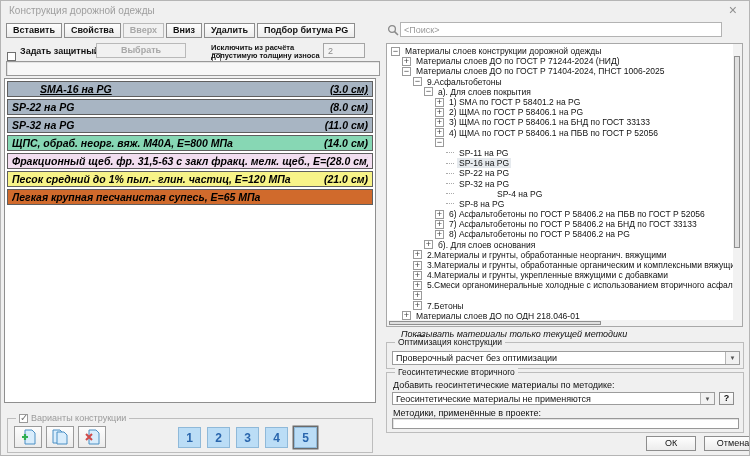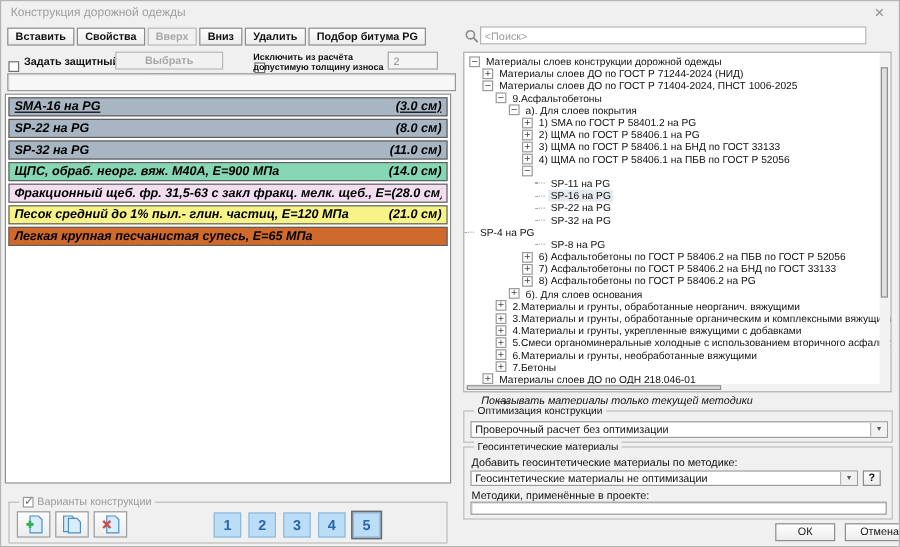--- a/index.html
+++ b/index.html
@@ -45,21 +45,21 @@
 
   
   .layers-box { left:3px; top:77px; width:372px; height:325px; background:#fff;
     border:1px solid #8f8f8f; padding:1px; overflow:hidden; }
   .layer-row {
     height:16px; border:1px solid #5f5f5f; margin:1px 1px 2px 1px; padding:0 4px;
     display:flex; justify-content:space-between; align-items:center;
     font-size:10.5px; font-weight:bold; font-style:italic; color:#000;
     white-space:nowrap; cursor:pointer;
   }
-  .layer-row.selected .ltxt { text-decoration: underline; }
+  .layer-row.selected .ltxt { text-decoration: underline; margin-left: 28px; }
   .ltxt { overflow:hidden; }
 
   
   .groupbox { border:1px solid #bdbdbd; position:absolute; }
   .legend { position:absolute; top:-6px; left:8px; background:#f0f0f0; padding:0 3px;
     font-size:8.5px; display:flex; align-items:center; gap:3px; white-space:nowrap; }
 
   
   .variants-group { left:6px; top:417px; width:366px; height:35px; }
   .icon-btn { position:absolute; width:28px; height:22px; top:7px;
@@ -141,21 +141,21 @@
       </div>
       <div class="layer-row" style="background: rgb(168, 181, 195);">
         <span class="ltxt">SP-22 на PG</span>
         <span class="ltxt">(8.0 см)</span>
       </div>
       <div class="layer-row" style="background: rgb(168, 181, 195);">
         <span class="ltxt">SP-32 на PG</span>
         <span class="ltxt">(11.0 см)</span>
       </div>
       <div class="layer-row" style="background: rgb(135, 215, 180);">
-        <span class="ltxt">ЩПС, обраб. неорг. вяж. М40А, Е=900 МПа</span>
+        <span class="ltxt">ЩПС, обраб. неорг. вяж. М40А, Е=800 МПа</span>
         <span class="ltxt">(14.0 см)</span>
       </div>
       <div class="layer-row" style="background: rgb(242, 222, 240);">
         <span class="ltxt">Фракционный щеб. фр. 31,5-63 с закл фракц. мелк. щеб., Е=350</span>
         <span class="ltxt">(28.0 см)</span>
       </div>
       <div class="layer-row" style="background: rgb(247, 243, 136);">
         <span class="ltxt">Песок средний до 1% пыл.- глин. частиц, Е=120 МПа</span>
         <span class="ltxt">(21.0 см)</span>
       </div>
@@ -260,21 +260,21 @@
         <span class="tree-label">SP-16 на PG</span>
       </div>
       <div class="tree-row" style="padding-left: 59px;">
         <span class="connector"></span>
         <span class="tree-label">SP-22 на PG</span>
       </div>
       <div class="tree-row" style="padding-left: 59px;">
         <span class="connector"></span>
         <span class="tree-label">SP-32 на PG</span>
       </div>
-      <div class="tree-row" style="">
+      <div class="tree-row" style="padding-left: 59px; gap: 38px;">
         <span class="connector"></span>
         <span class="tree-label">SP-4 на PG</span>
       </div>
       <div class="tree-row" style="padding-left: 59px;">
         <span class="connector"></span>
         <span class="tree-label">SP-8 на PG</span>
       </div>
       <div class="tree-row" style="padding-left: 48px;">
         <span class="expander">+</span>
         <span class="tree-label">6) Асфальтобетоны по ГОСТ Р 58406.2 на ПБВ по ГОСТ Р 52056</span>
@@ -302,21 +302,20 @@
       <div class="tree-row" style="padding-left: 26px;">
         <span class="expander">+</span>
         <span class="tree-label">4.Материалы и грунты, укрепленные вяжущими с добавками</span>
       </div>
       <div class="tree-row" style="padding-left: 26px;">
         <span class="expander">+</span>
         <span class="tree-label">5.Смеси органоминеральные холодные с использованием вторичного асфальтобетона по ГОСТ Р 70</span>
       </div>
       <div class="tree-row" style="padding-left: 26px;">
         <span class="expander">+</span>
-        <span class="tree-label">6.Материалы и грунты, необработанные вяжущими</span>
       </div>
       <div class="tree-row" style="padding-left: 26px;">
         <span class="expander">+</span>
         <span class="tree-label">7.Бетоны</span>
       </div>
       <div class="tree-row" style="padding-left: 15px;">
         <span class="expander">+</span>
         <span class="tree-label">Материалы слоев ДО по ОДН 218.046-01</span>
       </div>
     </div>
@@ -329,24 +328,24 @@
   <div class="groupbox opt-group">
     <div class="legend">
       <span class="lbl" style="font-size:8.5px;text-align:center;">Оптимизация конструкции</span>
     </div>
     <div class="combo" style="left:5px;top:8px;width:348px;height:14px;"><span>Проверочный расчет без оптимизации</span></div>
   </div>
 
   
   <div class="groupbox geo-group">
     <div class="legend">
-      <span class="lbl" style="font-size:8.5px;">Геосинтетические материалы</span>
+      <span class="lbl" style="font-size:8.5px;">Геосинтетические вторичного</span>
     </div>
     <span class="lbl" style="position:absolute;left:6px;top:7px;">Добавить геосинтетические материалы по методике:</span>
-    <div class="combo" style="left:5px;top:19px;width:323px;height:13px;"><span>Геосинтетические материалы не оптимизации</span></div>
+    <div class="combo" style="left:5px;top:19px;width:323px;height:13px;"><span>Геосинтетические материалы не применяются</span></div>
     <span class="btn help-btn" style="left:332px;top:19px;">?</span>
     <span class="lbl" style="position:absolute;left:6px;top:35px;">Методики, применённые в проекте:</span>
     <div class="sunken" style="position:absolute;left:5px;top:45px;width:347px;height:11px;background:#fff;"></div>
   </div>
 
   
   <span class="abs btn footer-btn" style="left:645px;top:435px;">ОК</span>
   <span class="abs btn footer-btn" style="left:703px;top:435px;width:58px;">Отмена</span>
 
 </div>

